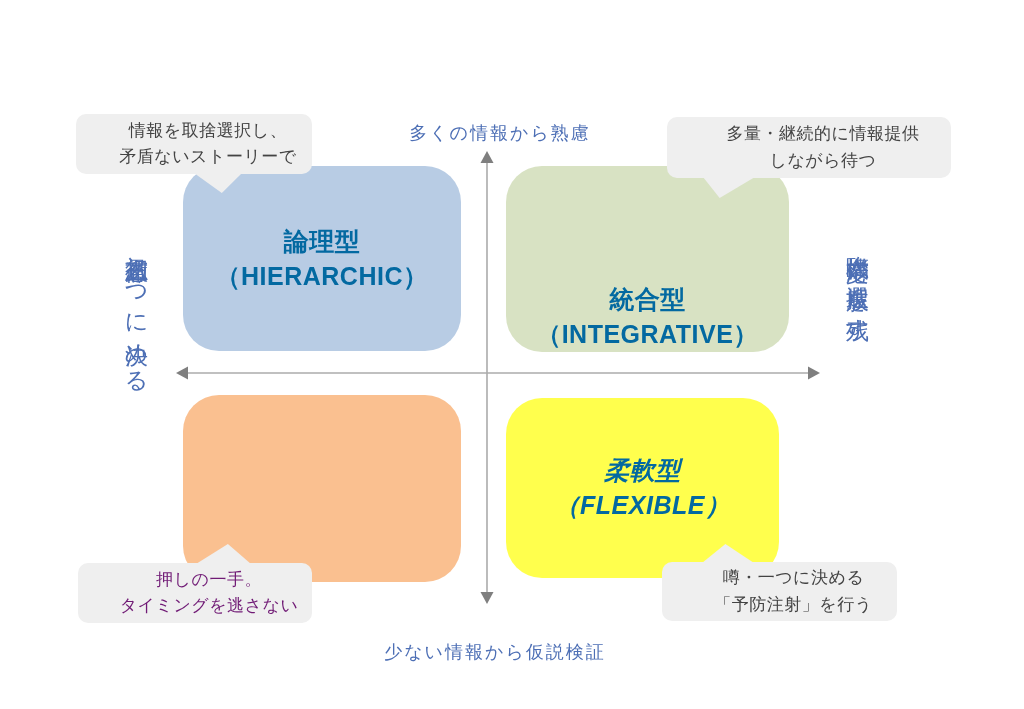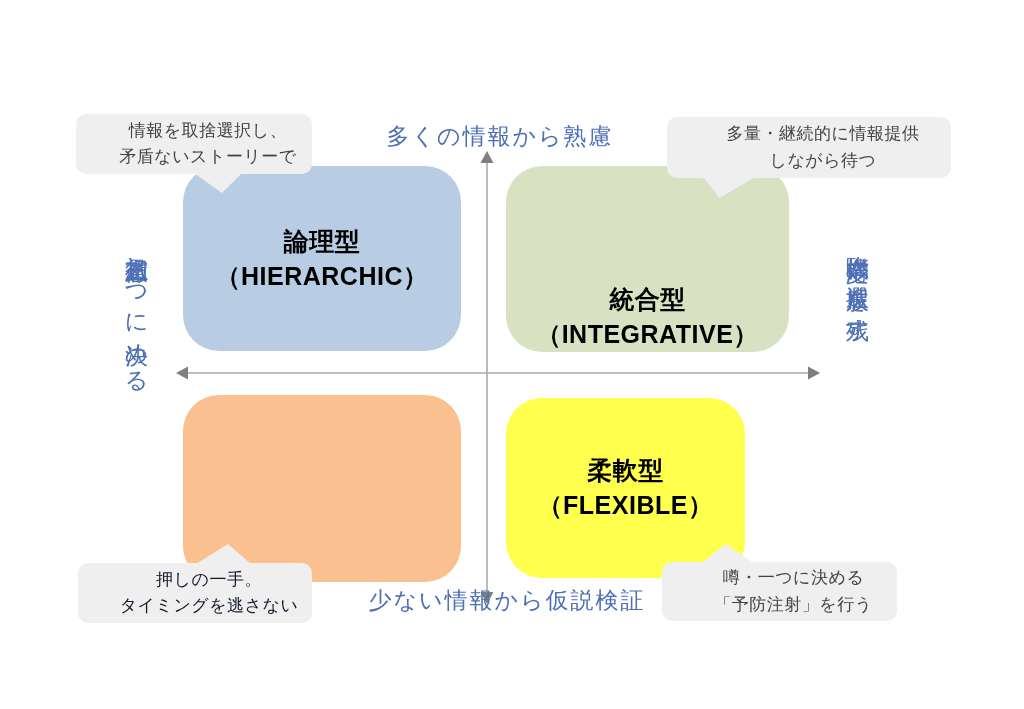--- a/index.html
+++ b/index.html
@@ -17,34 +17,34 @@
   
   .qbox {
     position:absolute;
     border-radius:36px;
     display:flex; align-items:center; justify-content:center;
     z-index:1;
   }
   .qbox-tl { left:183px; top:166px; width:278px; height:185px; }
   .qbox-tr { left:506px; top:166px; width:283px; height:186px; }
   .qbox-bl { left:183px; top:395px; width:278px; height:187px; }
-  .qbox-br { left:506px; top:398px; width:239px; height:180px; }
+  .qbox-br { left:506px; top:398px; width:273px; height:180px;font-style:italic; }
   .q-title {
     font-weight:bold; font-size:25px; line-height:1.4;
-    color:#000000; text-align:center; letter-spacing:0.5px;
+    color:#0369a1; text-align:center; letter-spacing:0.5px;
   }
 
   
   .axis-label-h {
     position:absolute; z-index:2;
-    font-size:23px; letter-spacing:2px; white-space:nowrap;
+    font-size:18px; letter-spacing:2px; white-space:nowrap;
     transform:translateX(-50%);
   }
   .axis-label-top { left:500px; top:121px; }
-  .axis-label-bottom { left:495px; top:585px;margin-left:12px; }
+  .axis-label-bottom { left:495px; top:640px; }
   .axis-label-v {
     position:absolute; z-index:2;
     font-size:23px; letter-spacing:1.5px; white-space:nowrap;
     writing-mode:vertical-rl; text-orientation:mixed;
   }
   .axis-label-left { left:122px; top:238px; }
   .axis-label-right { left:843px; top:238px; }
 
   
   .callout {
@@ -126,21 +126,21 @@
     <div>矛盾ないストーリーで</div>
     <div class="tail tail-tl"></div>
   </div>
 
   <div class="callout callout-tr" style="background-color: rgb(239, 239, 239); color: rgb(67, 67, 67);">
     <div>多量・継続的に情報提供</div>
     <div>しながら待つ</div>
     <div class="tail tail-tr"></div>
   </div>
 
-  <div class="callout callout-bl" style="background-color: rgb(239, 239, 239); color: #0f172a;">
+  <div class="callout callout-bl" style="background-color: rgb(239, 239, 239); color: #701a75;">
     <div>押しの一手。</div>
     <div>タイミングを逃さない</div>
     <div class="tail tail-bl"></div>
   </div>
 
   <div class="callout callout-br" style="background-color: rgb(239, 239, 239); color: rgb(67, 67, 67);">
     <div>噂・一つに決める</div>
     <div>「予防注射」を行う</div>
     <div class="tail tail-br"></div>
   </div>

